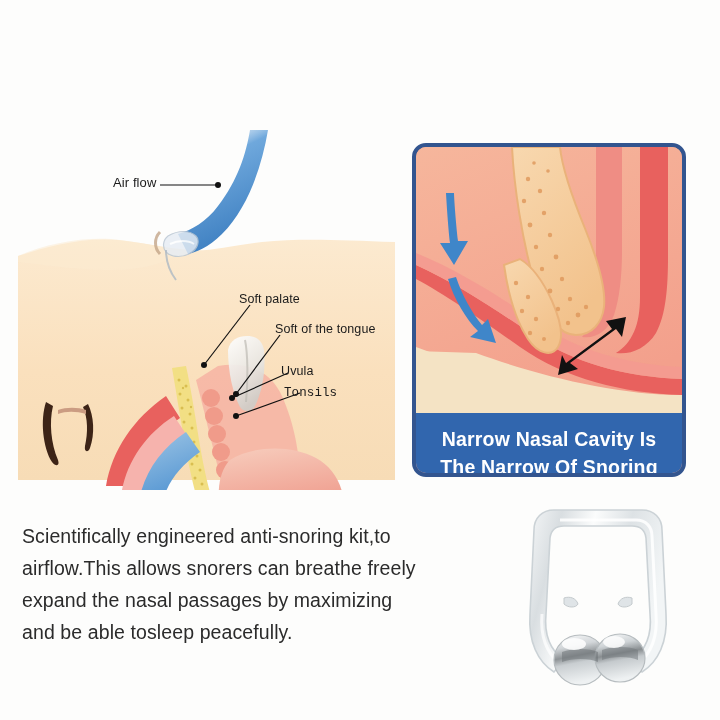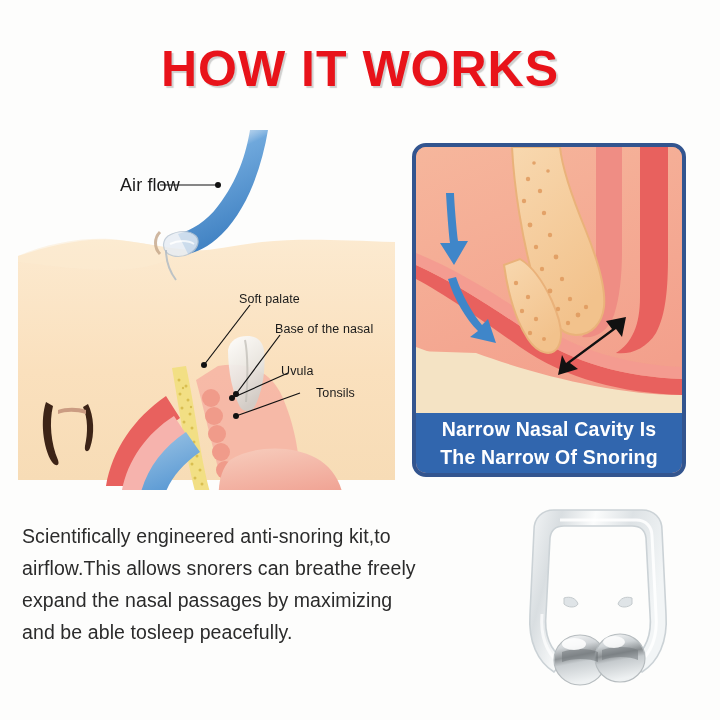--- a/index.html
+++ b/index.html
@@ -52,25 +52,25 @@
   .left-illus svg { display: block; }
 
   .anno {
     position: absolute;
     font-family: "Liberation Sans", sans-serif;
     font-size: 12.5px;
     color: #1a1a1a;
     white-space: nowrap;
     letter-spacing: 0.1px;
   }
-  .anno-airflow { left: 120px; top: 175px; font-size: 18px; }
+  .anno-airflow { left: 113px; top: 175px; font-size: 13px; }
   .anno-soft    { left: 239px; top: 292px; }
   .anno-base    { left: 275px; top: 322px; }
   .anno-uvula   { left: 281px; top: 364px; }
-  .anno-tonsils { left: 316px; top: 386px; }
+  .anno-tonsils { left: 284px; top: 386px; font-family: Liberation Mono, monospace; }
 
   
   .right-panel {
     position: absolute;
     left: 412px;
     top: 143px;
     width: 274px;
     height: 334px;
     border: 4px solid #33558f;
     border-radius: 14px;
@@ -91,21 +91,21 @@
     bottom: 0;
     width: 266px;
     height: 60px;
     background: #3166ae;
     color: #ffffff;
     font-family: "Liberation Sans", sans-serif;
     font-size: 19.5px;
     font-weight: bold;
     line-height: 28px;
     text-align: center;
-    padding-top: 2px;
+    padding-top: 12px;
     box-sizing: border-box;
     letter-spacing: 0.2px;
   }
   .panel-caption div { white-space: nowrap; }
 
   
   .body-copy {
     position: absolute;
     left: 22px;
     top: 520px;
@@ -126,21 +126,20 @@
     width: 200px;
     height: 196px;
   }
   .product svg { display: block; }
 </style>
 </head>
 <body>
 
 <div id="page">
 
-  <div class="title">HOW IT WORKS</div>
 
   <div class="left-illus">
     <svg width="400" height="360" viewBox="0 0 400 360" xmlns="http://www.w3.org/2000/svg">
       <defs>
         <linearGradient id="airBandG" x1="0" y1="0" x2="0.35" y2="1">
           <stop offset="0%" stop-color="#ffffff" stop-opacity="0.15"></stop>
           <stop offset="35%" stop-color="#6fa8dc"></stop>
           <stop offset="100%" stop-color="#3d7fc1"></stop>
         </linearGradient>
         <linearGradient id="throatBlueG" x1="0" y1="0" x2="0.6" y2="1">
@@ -276,21 +275,21 @@
         <circle cx="204" cy="235" r="3"></circle>
         <circle cx="236" cy="264" r="3"></circle>
         <circle cx="232" cy="268" r="3"></circle>
         <circle cx="236" cy="286" r="3"></circle>
       </g>
     </svg>
   </div>
 
   <div class="anno anno-airflow">Air flow</div>
   <div class="anno anno-soft">Soft palate</div>
-  <div class="anno anno-base">Base of  the nasal</div>
+  <div class="anno anno-base">Soft of  the tongue</div>
   <div class="anno anno-uvula">Uvula</div>
   <div class="anno anno-tonsils">Tonsils</div>
 
   <div class="right-panel">
     <div class="panel-art">
       <svg width="266" height="274" viewBox="0 0 266 274" xmlns="http://www.w3.org/2000/svg">
         <defs>
           <linearGradient id="cavBg" x1="0" y1="0" x2="0.4" y2="1">
             <stop offset="0%" stop-color="#f6b69c"></stop>
             <stop offset="100%" stop-color="#f3a08c"></stop>

